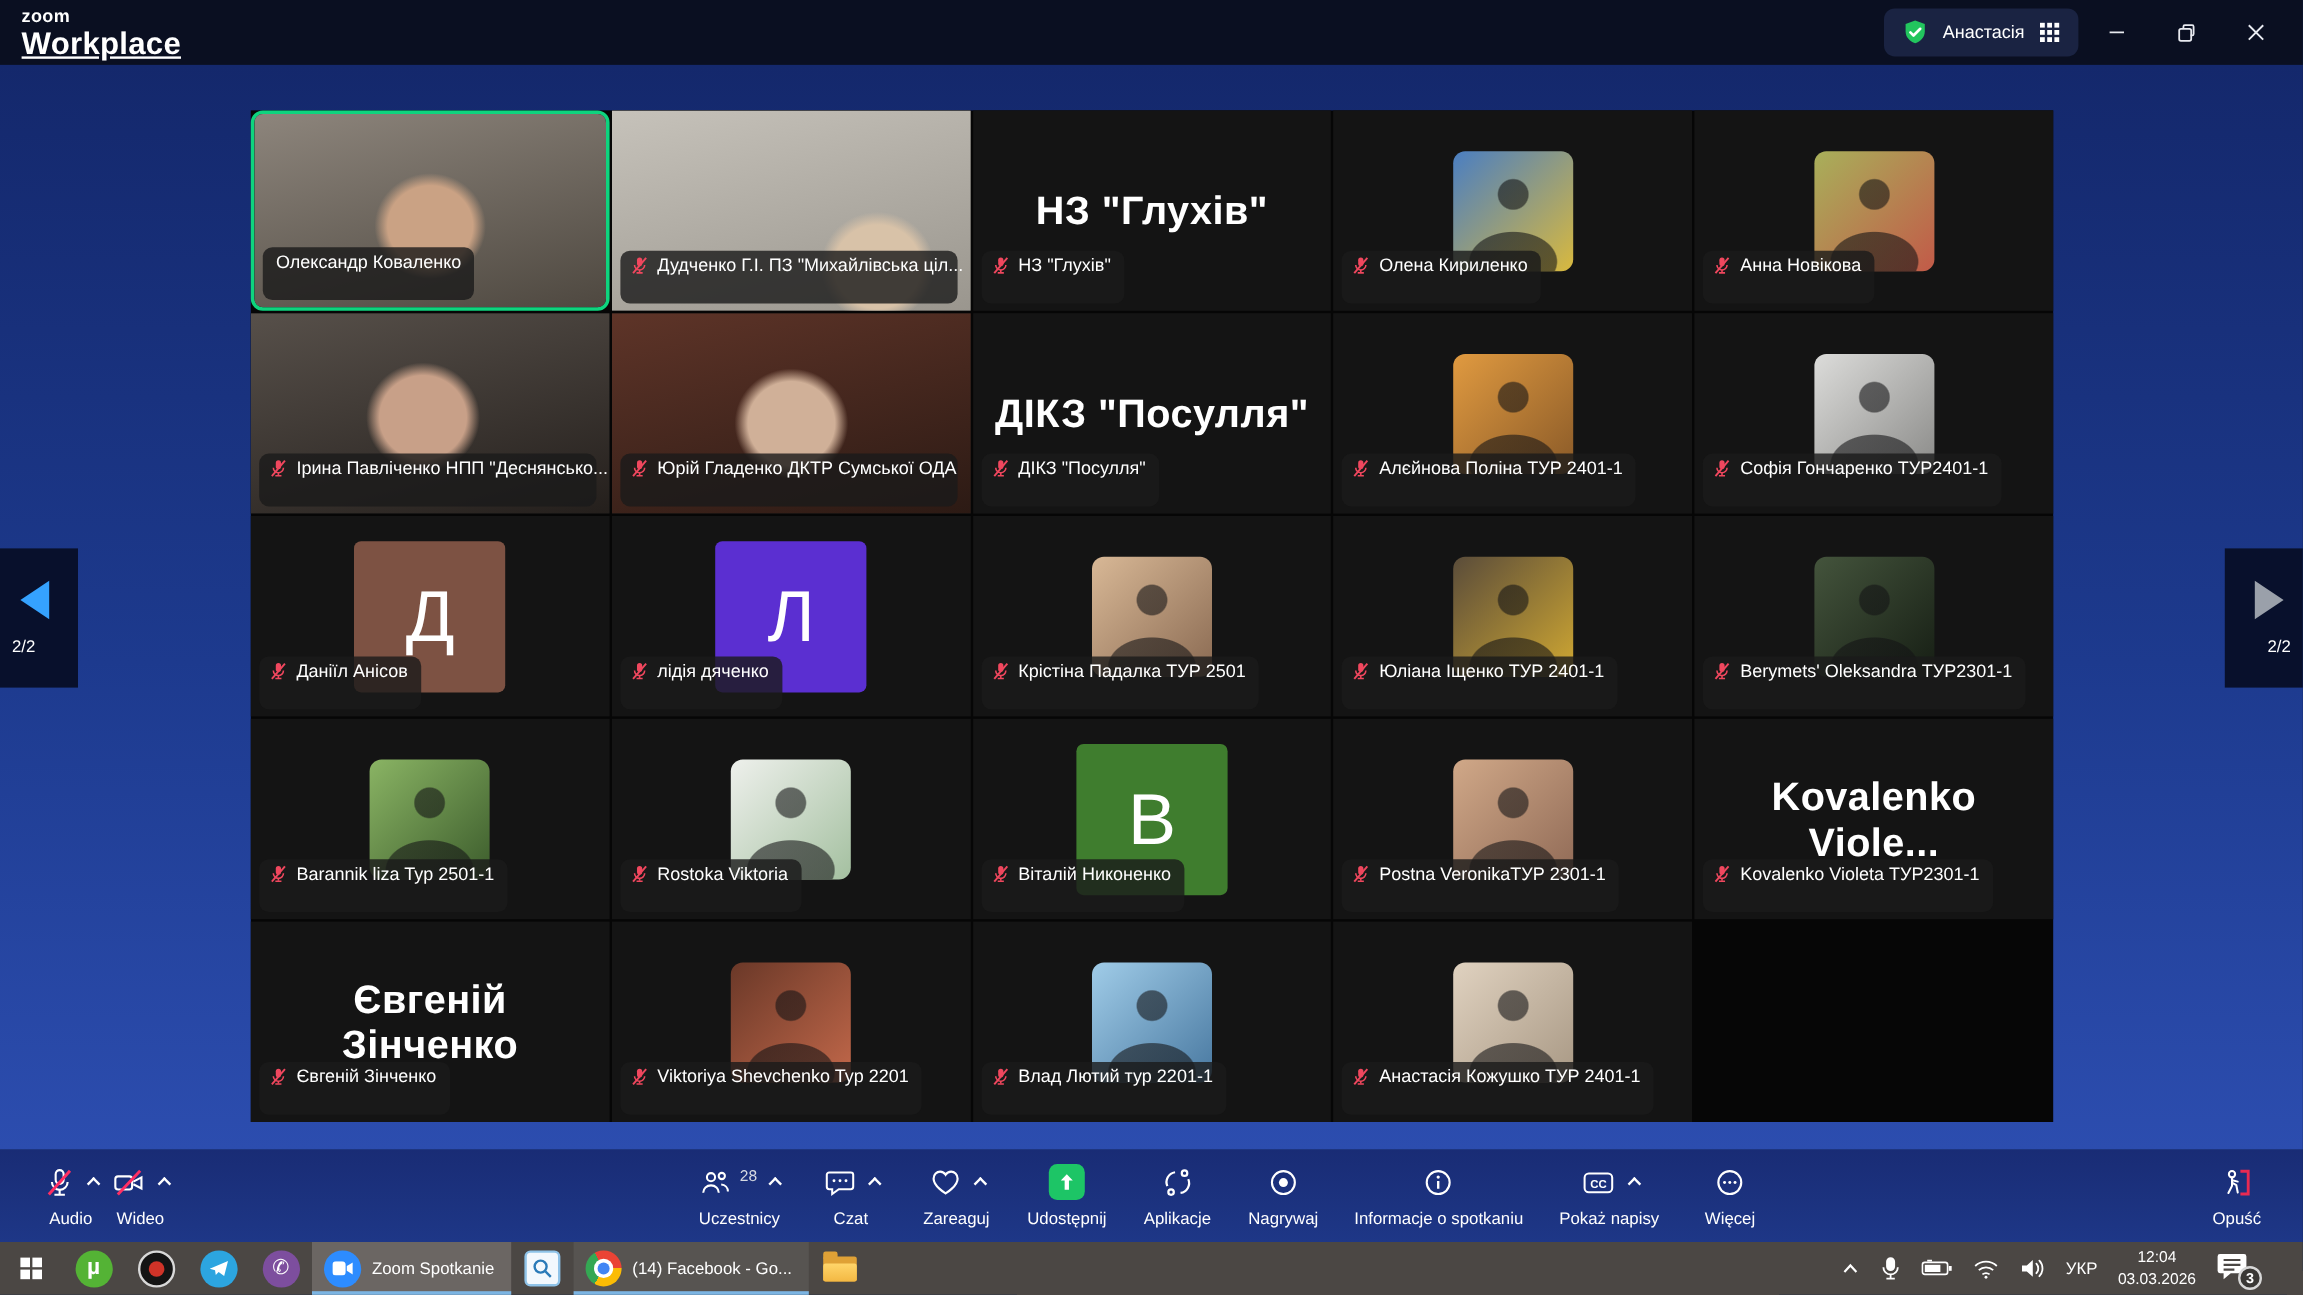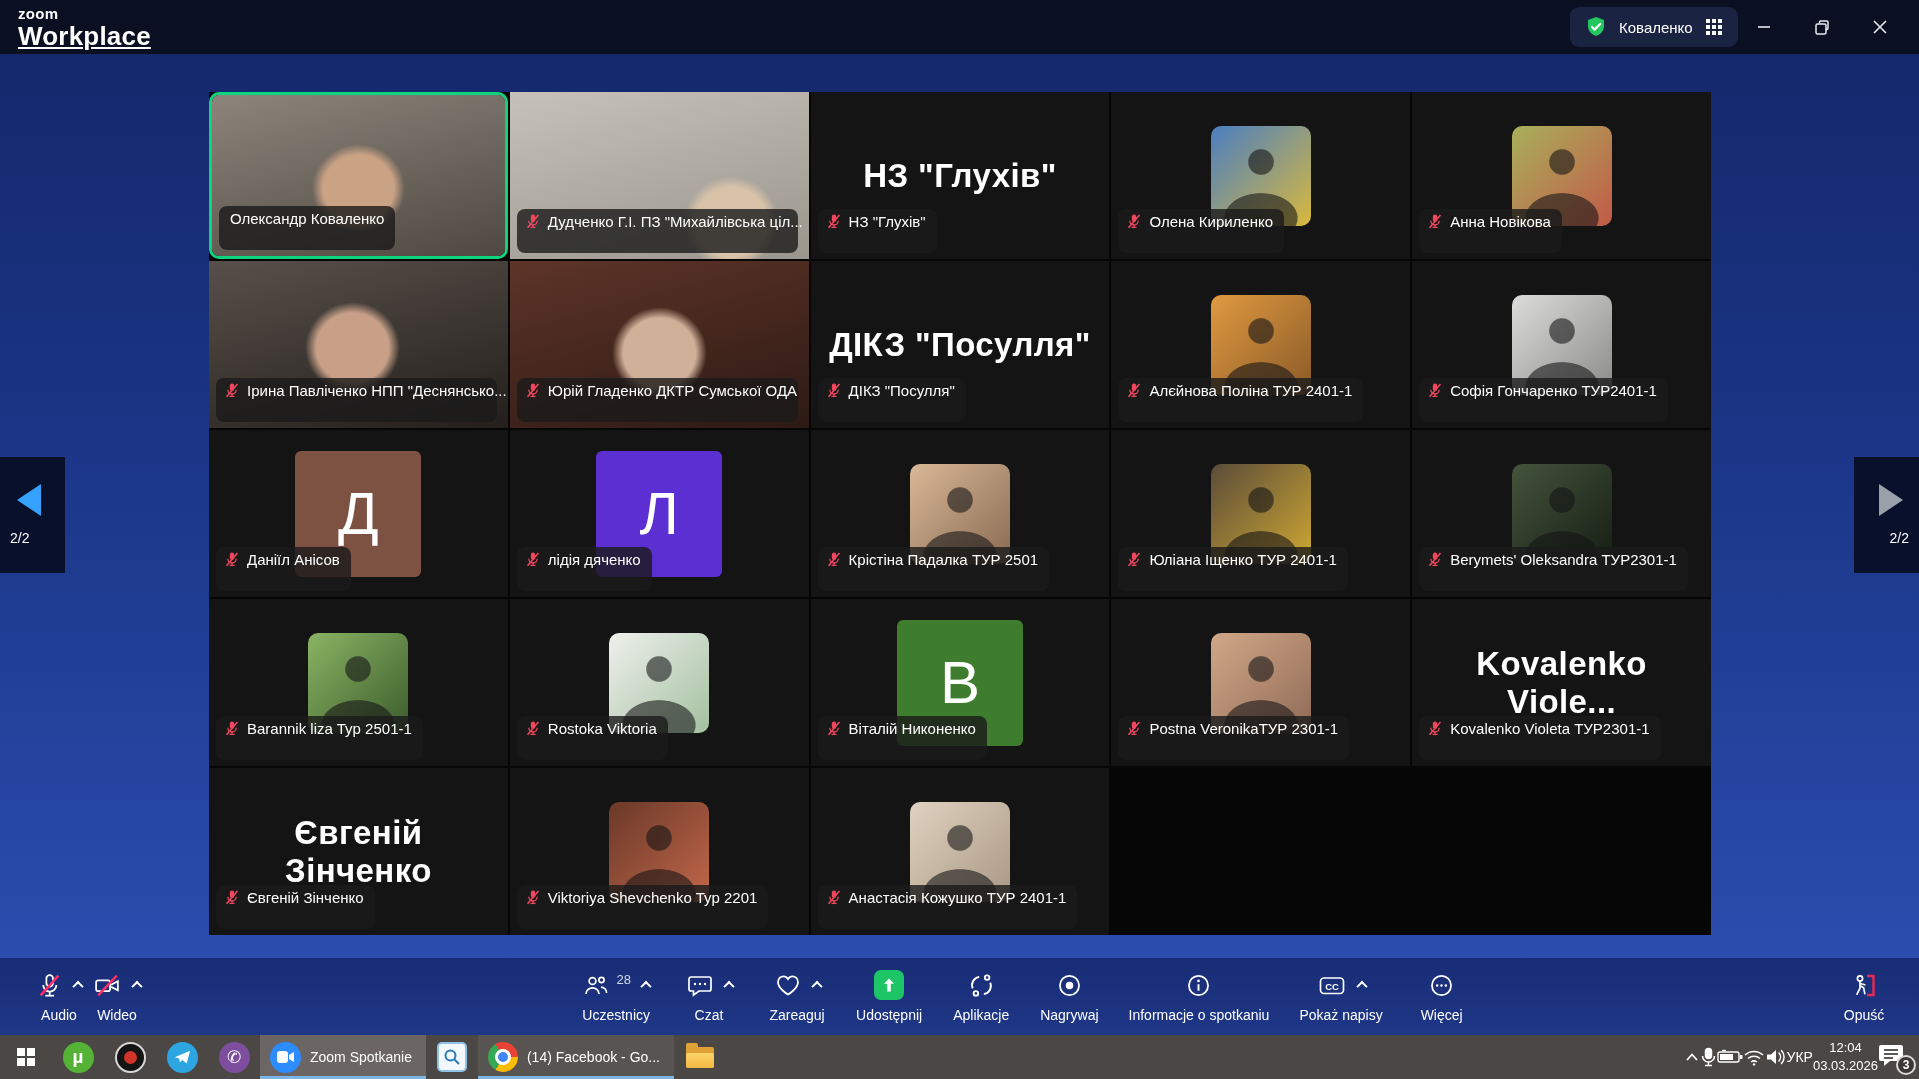--- a/index.html
+++ b/index.html
@@ -64,21 +64,21 @@
   .taskbar { position:absolute; left:0; top:1035px; width:1919px; height:44px; background:#4b4744;
     display:flex; align-items:stretch; z-index:40; }
   .tb-apps { display:flex; align-items:stretch; }
   .task-ic { width:52px; display:flex; align-items:center; justify-content:center; cursor:pointer; }
   .task-wide { display:flex; align-items:center; gap:9px; padding:0 14px 0 10px; position:relative;
     color:#fff; font-size:14px; white-space:nowrap; cursor:pointer; }
   .task-wide.lit { background:#6b6663; }
   .task-wide.dim { background:rgba(255,255,255,.07); }
   .task-wide .uline { position:absolute; left:0; right:0; bottom:0; height:3px; background:#7cb5e3; }
   .circle30 { width:31px; height:31px; border-radius:50%; display:flex; align-items:center; justify-content:center; }
-  .tray { margin-left:auto; display:flex; align-items:center; color:#fff; }
+  .tray { margin-left:auto; display:flex; align-items:center; gap:17px; padding-right:14px; color:#fff; }
   .tray-ic { display:flex; align-items:center; justify-content:center; }
   .tray-lang { font-size:14px; }
   .tray-clock { text-align:center; font-size:13px; line-height:1.35; }
   .notif { position:relative; width:34px; height:30px; }
   .notif-badge { position:absolute; right:-4px; bottom:-3px; width:20px; height:20px; border-radius:50%;
     background:#3a3835; border:2px solid #d8d8d8; color:#fff; font-size:12px; font-weight:700;
     display:flex; align-items:center; justify-content:center; }
   .desk-sliver { width:7px; border-left:1px solid #6e6a66; }
   
   .chrome-ball { width:30px; height:30px; border-radius:50%; position:relative;
@@ -105,21 +105,21 @@
     <div class="logo-zoom">zoom</div>
     <div class="logo-wp">Workplace</div>
   </div>
   <div class="view-pill">
     <span class="tray-ic">
       <svg width="24" height="24" viewBox="0 0 24 24">
           <path d="M12 2l8 3v6c0 5-3.5 8.5-8 10-4.5-1.5-8-5-8-10V5z" fill="#22c55e"></path>
           <path d="M8 12l2.6 2.6L16.2 9" stroke="#fff" stroke-width="2.2" fill="none" stroke-linecap="round" stroke-linejoin="round"></path>
         </svg>
     </span>
-    <span>Коваленко</span>
+    <span>Анастасія</span>
     <span class="tray-ic">
       <svg width="20" height="20" viewBox="0 0 20 20">
           <g fill="#fff">
             <rect x="2" y="2" width="4" height="4"></rect>
             <rect x="8" y="2" width="4" height="4"></rect>
             <rect x="14" y="2" width="4" height="4"></rect>
             <rect x="2" y="8" width="4" height="4"></rect>
             <rect x="8" y="8" width="4" height="4"></rect>
             <rect x="14" y="8" width="4" height="4"></rect>
             <rect x="2" y="14" width="4" height="4"></rect>
@@ -503,20 +503,37 @@
           <span class="tray-ic">
             <svg width="16" height="17" viewBox="0 0 22 23">
               <rect x="8" y="2" width="6" height="10" rx="3" fill="#f0475e"></rect>
               <path d="M5.2 10.5a5.8 5.8 0 0 0 11.6 0" stroke="#f0475e" stroke-width="1.8" fill="none"></path>
               <line x1="11" y1="16" x2="11" y2="19" stroke="#f0475e" stroke-width="1.8"></line>
               <line x1="7.5" y1="19.6" x2="14.5" y2="19.6" stroke="#f0475e" stroke-width="1.8"></line>
               <line x1="3.5" y1="20" x2="18.5" y2="2.5" stroke="#f0475e" stroke-width="2.2"></line>
             </svg>
           </span>
           <span>Viktoriya Shevchenko Typ 2201</span>
+        </div>
+      </div>
+      <div class="tile">
+        <div class="center-wrap">
+          <div class="avatar" style="background: linear-gradient(135deg, rgb(160, 204, 232), rgb(72, 120, 160));"></div>
+        </div>
+        <div class="name-tag">
+          <span class="tray-ic">
+            <svg width="16" height="17" viewBox="0 0 22 23">
+              <rect x="8" y="2" width="6" height="10" rx="3" fill="#f0475e"></rect>
+              <path d="M5.2 10.5a5.8 5.8 0 0 0 11.6 0" stroke="#f0475e" stroke-width="1.8" fill="none"></path>
+              <line x1="11" y1="16" x2="11" y2="19" stroke="#f0475e" stroke-width="1.8"></line>
+              <line x1="7.5" y1="19.6" x2="14.5" y2="19.6" stroke="#f0475e" stroke-width="1.8"></line>
+              <line x1="3.5" y1="20" x2="18.5" y2="2.5" stroke="#f0475e" stroke-width="2.2"></line>
+            </svg>
+          </span>
+          <span>Влад Лютий тур 2201-1</span>
         </div>
       </div>
       <div class="tile">
         <div class="center-wrap">
           <div class="avatar" style="background: linear-gradient(135deg, rgb(224, 210, 192), rgb(168, 152, 132));"></div>
         </div>
         <div class="name-tag">
           <span class="tray-ic">
             <svg width="16" height="17" viewBox="0 0 22 23">
               <rect x="8" y="2" width="6" height="10" rx="3" fill="#f0475e"></rect>

